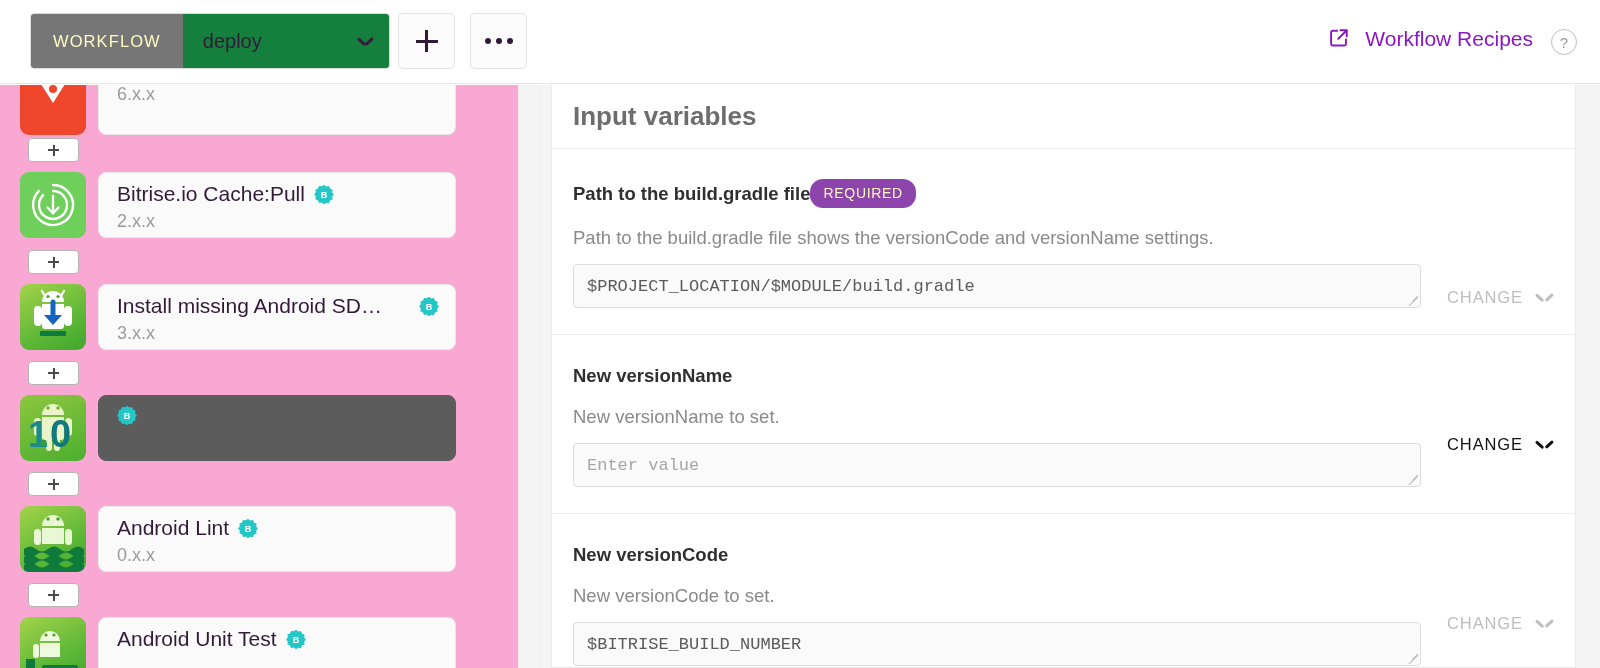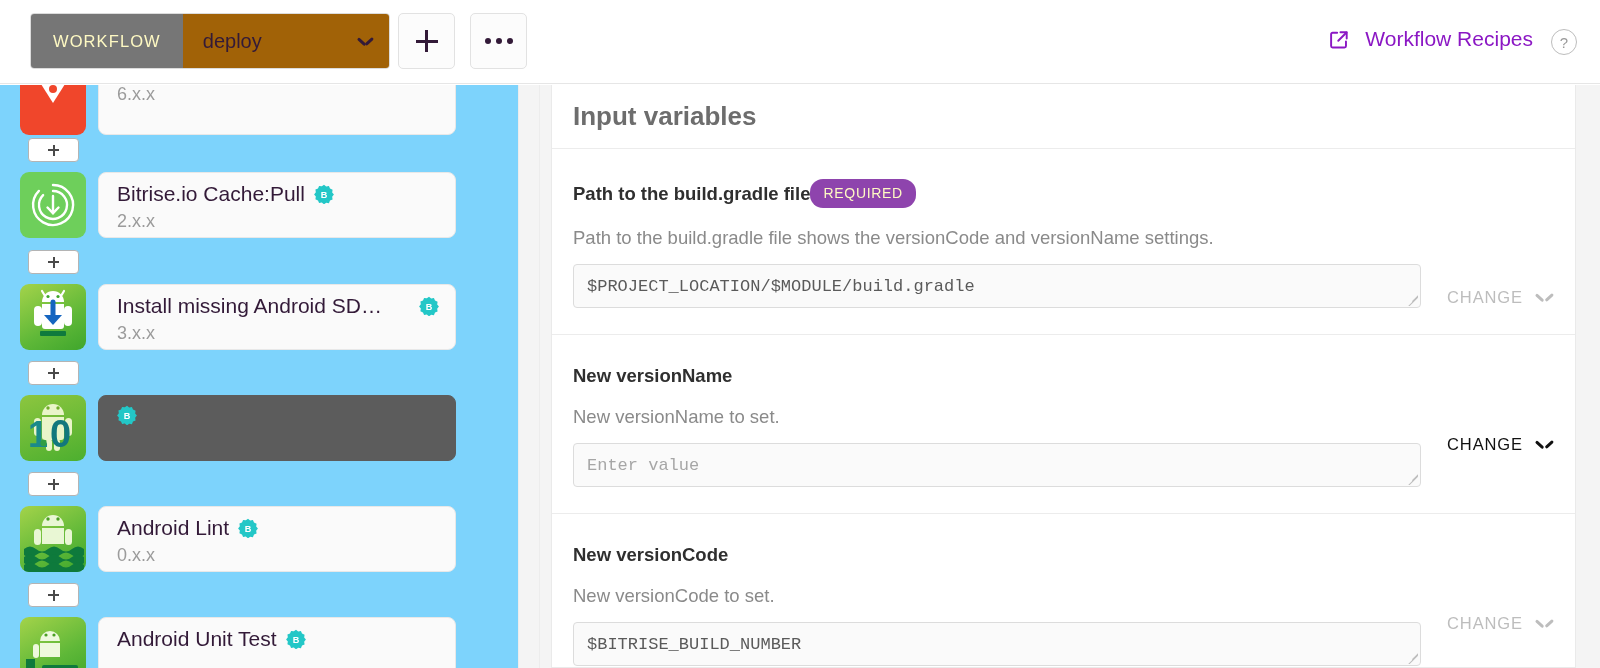--- a/index.html
+++ b/index.html
@@ -24,21 +24,21 @@
   }
   #wf-label {
     background: #767676; color: #fef9c3;
     font-size: 16.5px; letter-spacing: 1.1px;
     display: flex; align-items: center; padding: 0 22px;
     font-weight: 400;
   }
   #wf-value-wrap {
     display: flex; align-items: center; width: 206px;
     padding: 0 16px 0 20px; justify-content: space-between;
-    background: #a16207;
+    background: #15803d;
   }
   #wf-value { font-size: 20px; color: #331a38; }
   .chev {
     width: 15px; height: 9px; position: relative; flex: none;
   }
   .chev::before, .chev::after {
     content: ""; position: absolute; top: 0; width: 9.5px; height: 2.6px;
     background: currentColor; border-radius: 2px;
   }
   .chev::before { left: 0; transform: rotate(42deg); transform-origin: left center; }
@@ -60,35 +60,35 @@
   }
   .plus-glyph::before { left: 0; top: 9.5px; width: 22px; height: 3px; }
   .plus-glyph::after  { top: 0; left: 9.5px; height: 22px; width: 3px; }
   .dots-glyph { display: flex; gap: 5px; }
   .dots-glyph i {
     width: 6px; height: 6px; border-radius: 50%; background: #331a38; display: block;
   }
 
   #recipes-link {
     position: absolute; right: 67px; top: 27px;
-    display: flex; align-items: flex-end; gap: 15px;
+    display: flex; align-items: flex-start; gap: 15px;
     color: #8b17c4; font-size: 21px; text-decoration: none;
   }
   #help-icon {
     position: absolute; right: 23px; top: 29px;
     width: 26px; height: 26px; border-radius: 50%;
     border: 1.6px solid #bdbdbd; color: #9a9a9a;
     display: flex; align-items: center; justify-content: center;
     font-size: 15px;
   }
 
   
   #steps-panel {
     position: absolute; left: 0; top: 85px; width: 518px; height: 583px;
-    background: #7dd3fc; overflow: hidden;
+    background: #f9a8d4; overflow: hidden;
   }
   .step-row {
     position: absolute; left: 20px; display: flex; align-items: stretch; gap: 12px;
   }
   .step-icon {
     width: 66px; height: 66px; border-radius: 9px; flex: none;
     position: relative; overflow: hidden;
   }
   .step-card {
     width: 358px; border-radius: 8px; border: 1px solid #e8e8e8;

